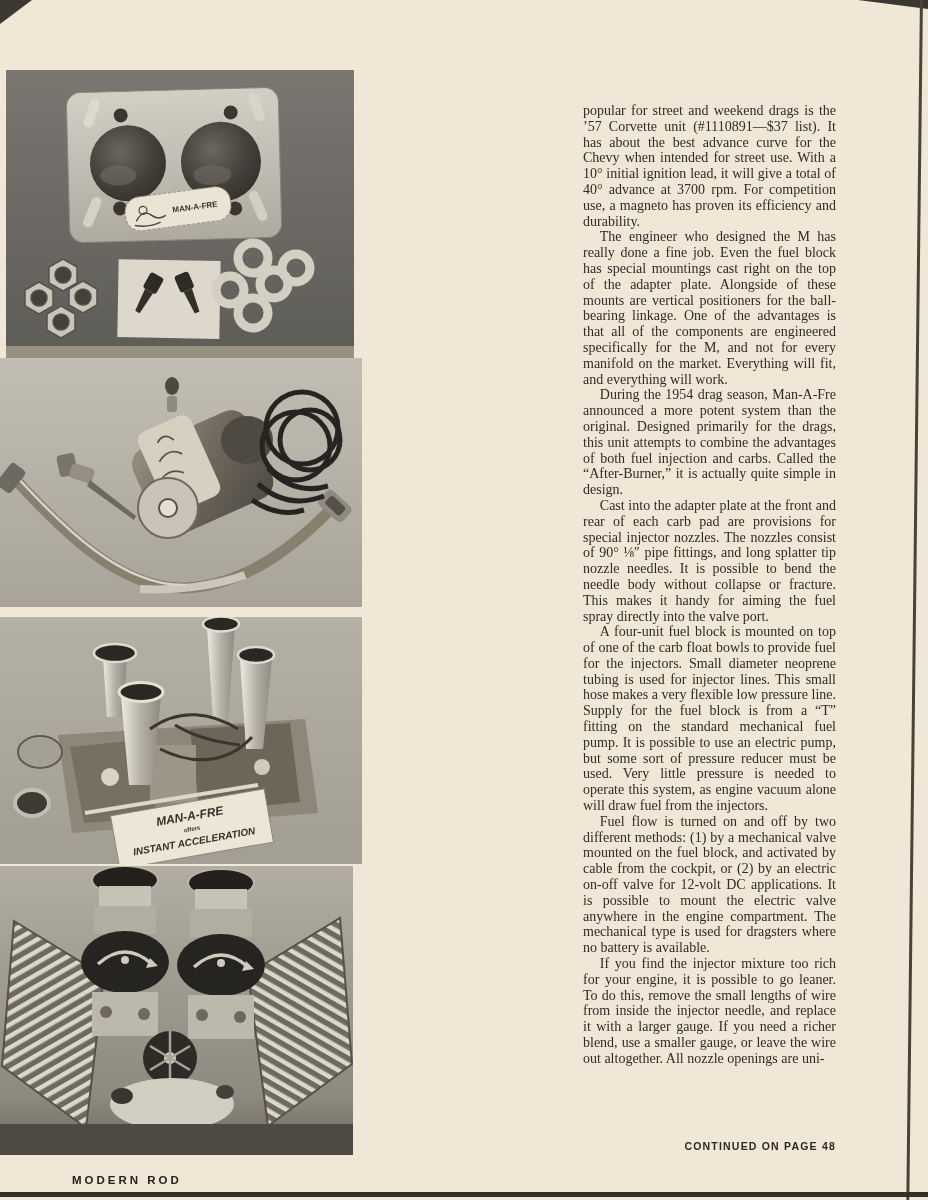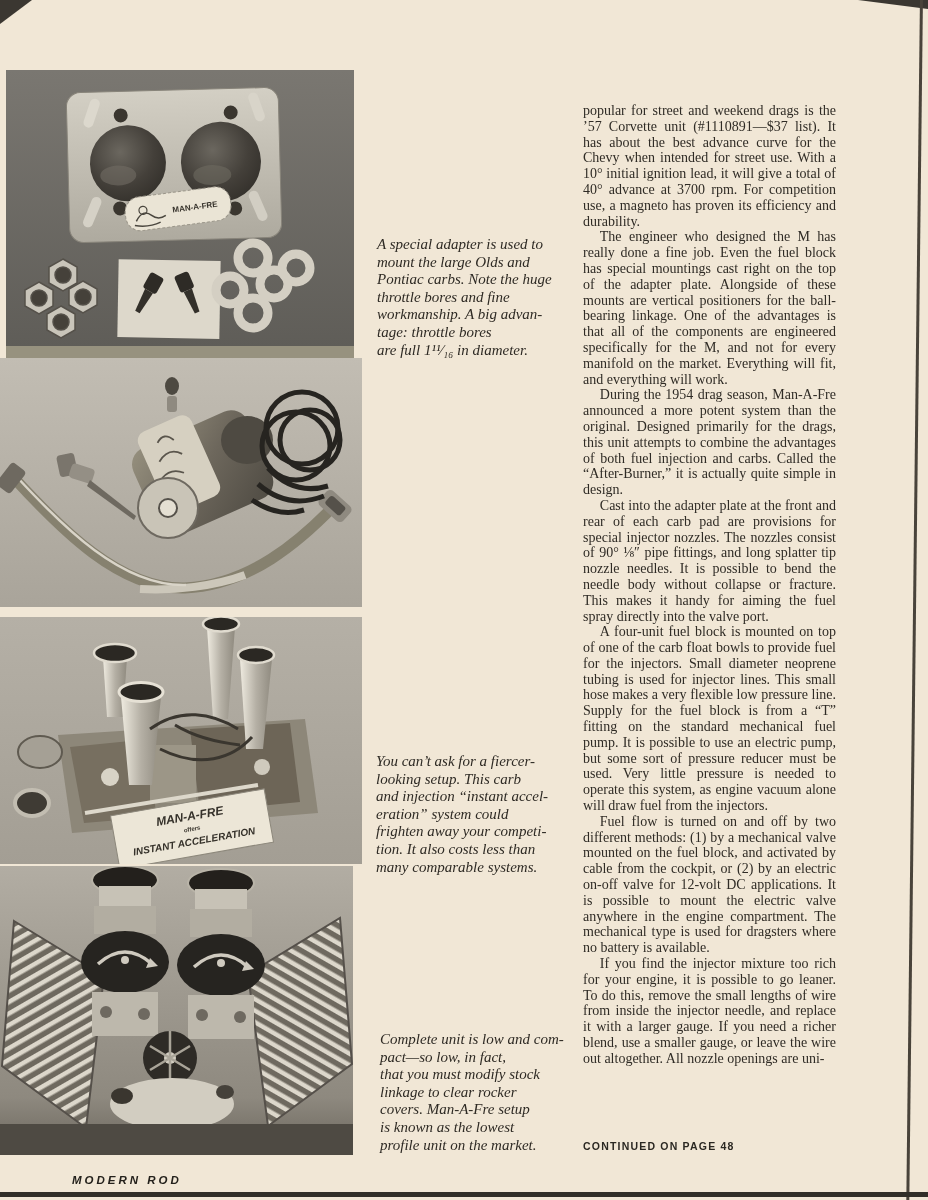--- a/index.html
+++ b/index.html
@@ -40,27 +40,28 @@
 
   .article {
     position:absolute; left:583px; top:63px; width:253px;
     text-align:justify; font-size:14px; line-height:15.8px;margin-top:40px;
   }
   .article p { margin:0; text-indent:1.2em; }
   .article p.first { text-indent:0; }
 
   .continued {
     position:absolute; left:583px; top:1140px; width:253px;
+    text-align:right;
     font-family:"Liberation Sans", sans-serif; font-weight:bold;
     font-size:10.5px; letter-spacing:1.2px; color:#2b2822;
   }
   .footer-brand {
     position:absolute; left:72px; top:1174px;
     font-family:"Liberation Sans", sans-serif; font-weight:bold;
-    font-size:11.5px; letter-spacing:3px; color:#24211c;font-style:italic;
+    font-size:11.5px; letter-spacing:3px; color:#24211c;
   }
   .sign-text, .sticker-text {
     font-family:"Liberation Sans", sans-serif; font-weight:bold; fill:#35312a;
   }
 </style>
 </head>
 <body>
 
 <div class="page">
 
@@ -325,41 +326,20 @@
         <circle cx="170" cy="192" r="6" fill="#d2cdc1"></circle>
         <path d="M 150 180 L 190 204 M 190 180 L 150 204 M 170 165 L 170 219" stroke="#a9a498" stroke-width="2.5"></path>
       </g>
       <ellipse cx="172" cy="238" rx="62" ry="26" fill="#d2cdc1"></ellipse>
       <ellipse cx="122" cy="230" rx="11" ry="8" fill="#3a362f"></ellipse>
       <ellipse cx="225" cy="226" rx="9" ry="7" fill="#45413a"></ellipse>
       <rect y="258" width="353" height="31" fill="#4e4a43"></rect>
     </svg>
   </figure>
 
-  <div class="caption caption1">A special adapter is used to
-mount the large Olds and
-Pontiac carbs. Note the huge
-throttle bores and fine
-workmanship. A big advan-
-tage: throttle bores
-are full 1¹¹⁄₁₆ in diameter.</div>
-  <div class="caption caption3">You can’t ask for a fiercer-
-looking setup. This carb
-and injection “instant accel-
-eration” system could
-frighten away your competi-
-tion. It also costs less than
-many comparable systems.</div>
-  <div class="caption caption4">Complete unit is low and com-
-pact—so low, in fact,
-that you must modify stock
-linkage to clear rocker
-covers. Man-A-Fre setup
-is known as the lowest
-profile unit on the market.</div>
 
   <div class="article">
     <p class="first">popular for street and weekend drags is the ’57 Corvette unit (#1110891—$37 list). It has about the best advance curve for the Chevy when intended for street use. With a 10° initial ignition lead, it will give a total of 40° advance at 3700 rpm. For competition use, a magneto has proven its efficiency and durability.</p>
     <p>The engineer who designed the M has really done a fine job. Even the fuel block has special mountings cast right on the top of the adapter plate. Alongside of these mounts are vertical positioners for the ball-bearing linkage. One of the advantages is that all of the components are engineered specifically for the M, and not for every manifold on the market. Everything will fit, and everything will work.</p>
     <p>During the 1954 drag season, Man-A-Fre announced a more potent system than the original. Designed primarily for the drags, this unit attempts to combine the advantages of both fuel injection and carbs. Called the “After-Burner,” it is actually quite simple in design.</p>
     <p>Cast into the adapter plate at the front and rear of each carb pad are provisions for special injector nozzles. The nozzles consist of 90° ⅛″ pipe fittings, and long splatter tip nozzle needles. It is possible to bend the needle body without collapse or fracture. This makes it handy for aiming the fuel spray directly into the valve port.</p>
     <p>A four-unit fuel block is mounted on top of one of the carb float bowls to provide fuel for the injectors. Small diameter neoprene tubing is used for injector lines. This small hose makes a very flexible low pressure line. Supply for the fuel block is from a “T” fitting on the standard mechanical fuel pump. It is possible to use an electric pump, but some sort of pressure reducer must be used. Very little pressure is needed to operate this system, as engine vacuum alone will draw fuel from the injectors.</p>
     <p>Fuel flow is turned on and off by two different methods: (1) by a mechanical valve mounted on the fuel block, and activated by cable from the cockpit, or (2) by an electric on-off valve for 12-volt DC applications. It is possible to mount the electric valve anywhere in the engine compartment. The mechanical type is used for dragsters where no battery is available.</p>
     <p>If you find the injector mixture too rich for your engine, it is possible to go leaner. To do this, remove the small lengths of wire from inside the injector needle, and replace it with a larger gauge. If you need a richer blend, use a smaller gauge, or leave the wire out altogether. All nozzle openings are uni-</p>
   </div>

